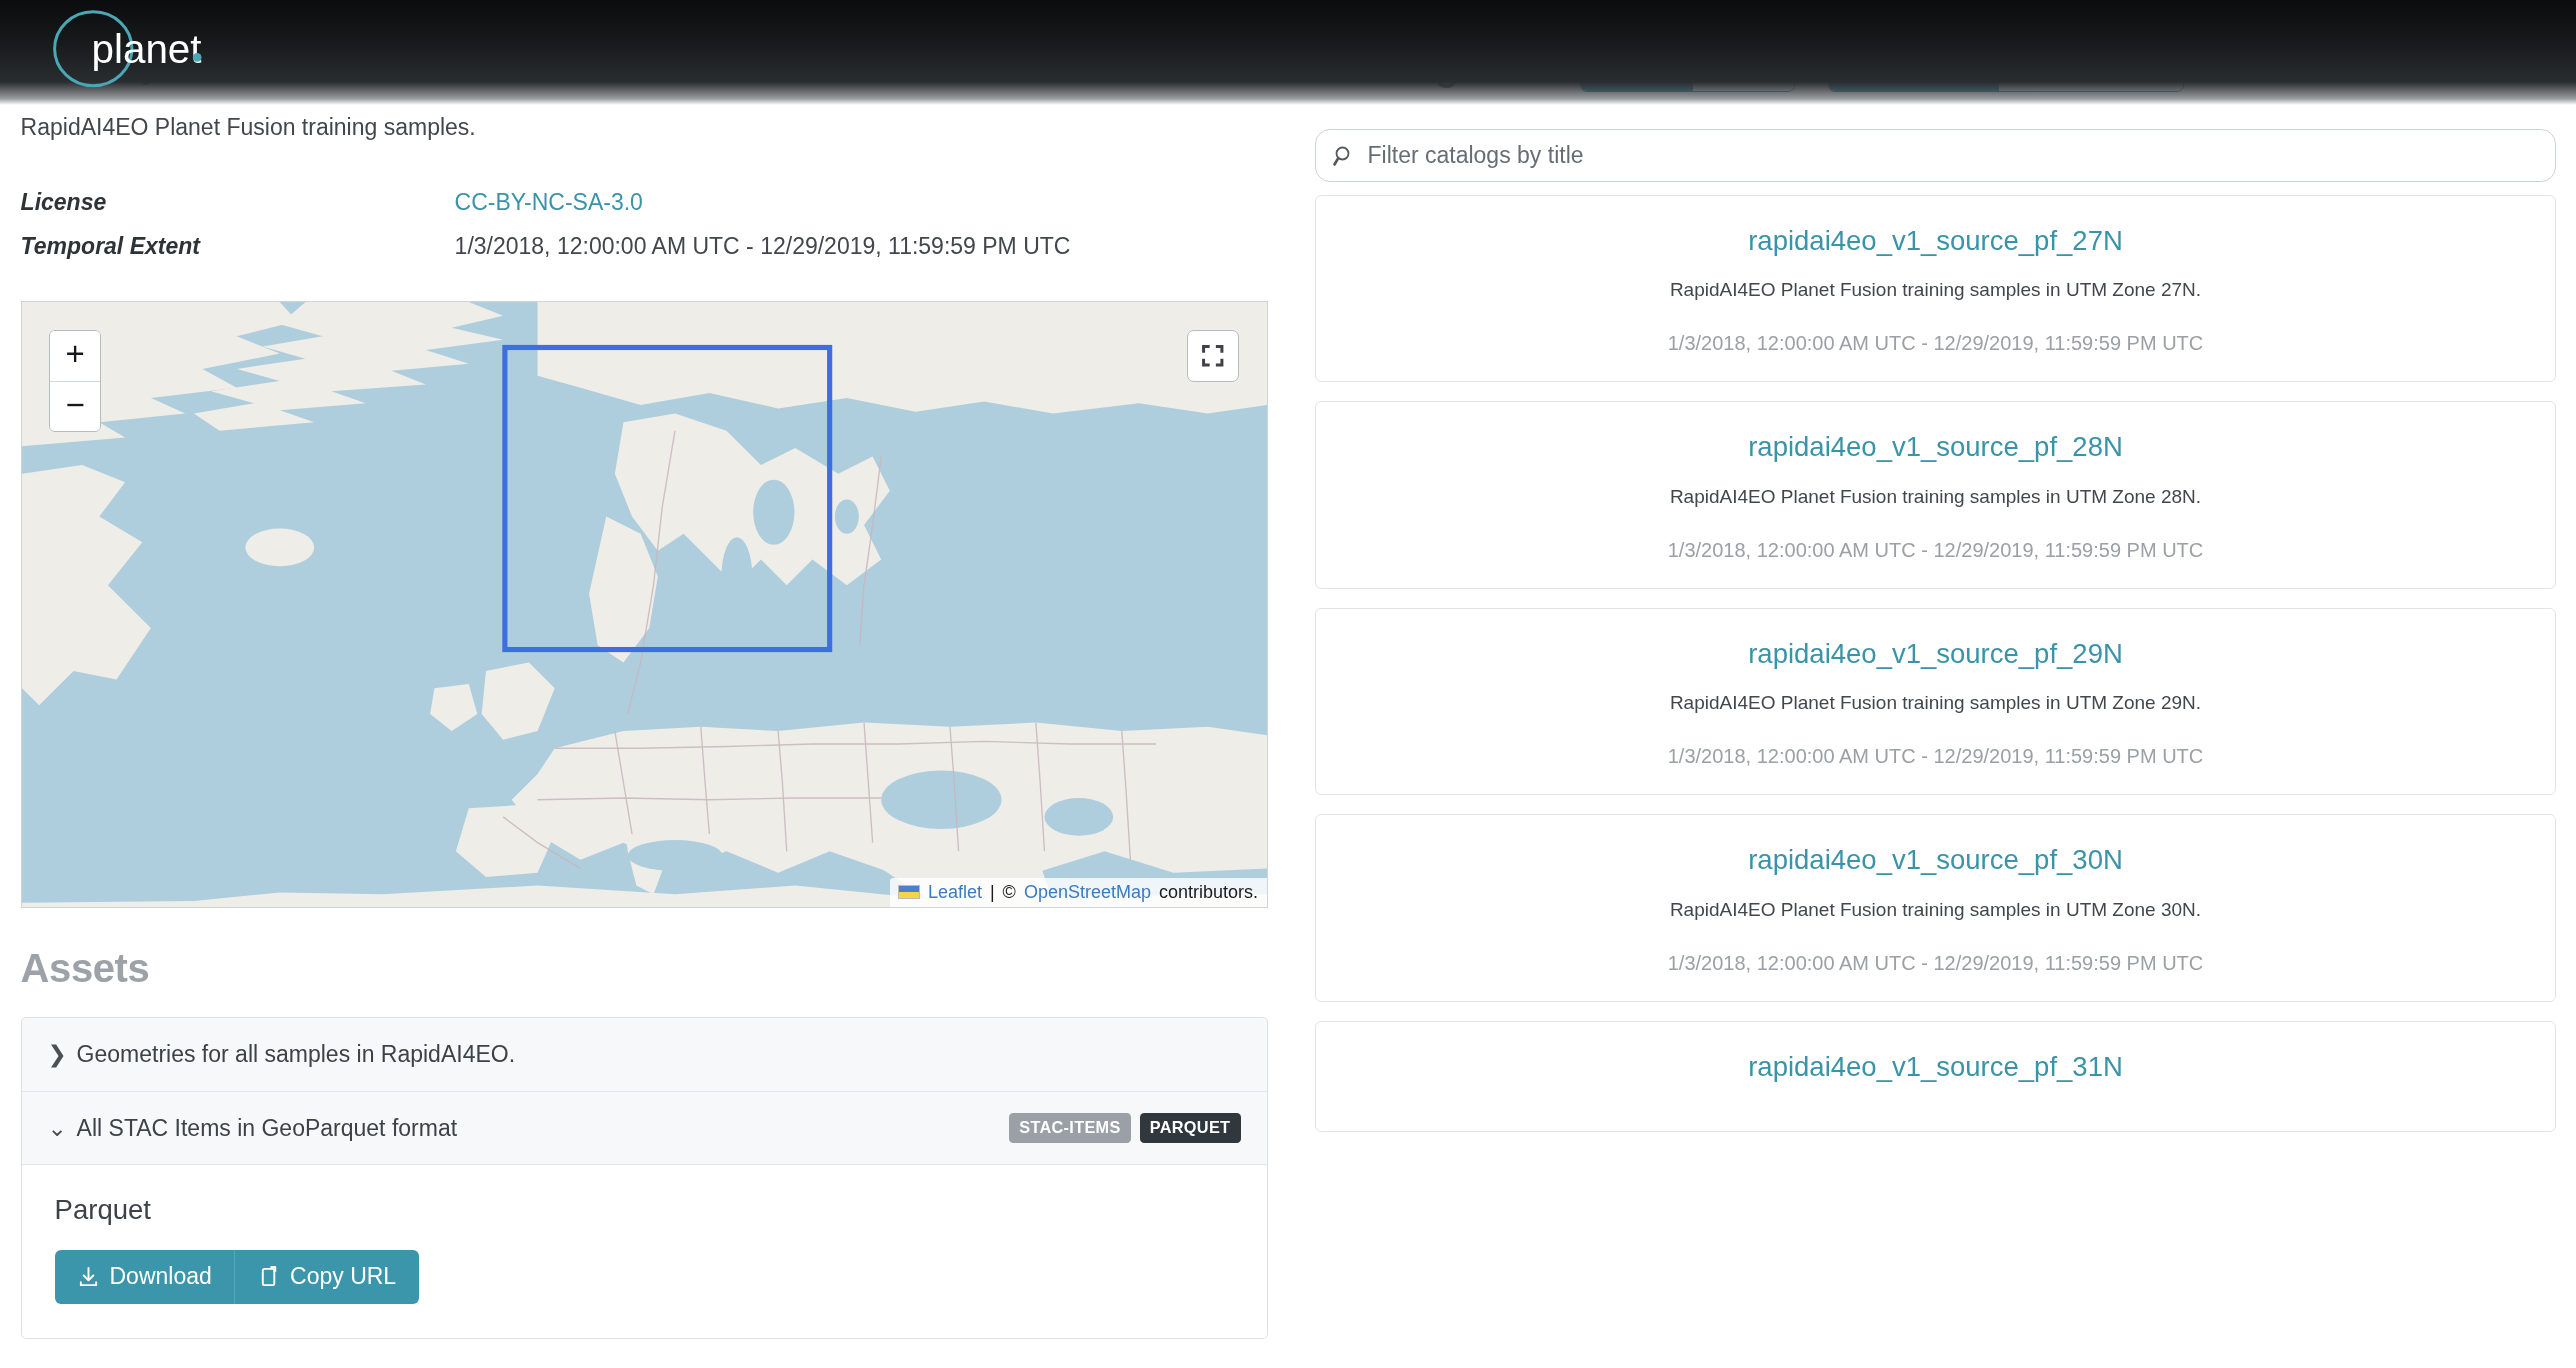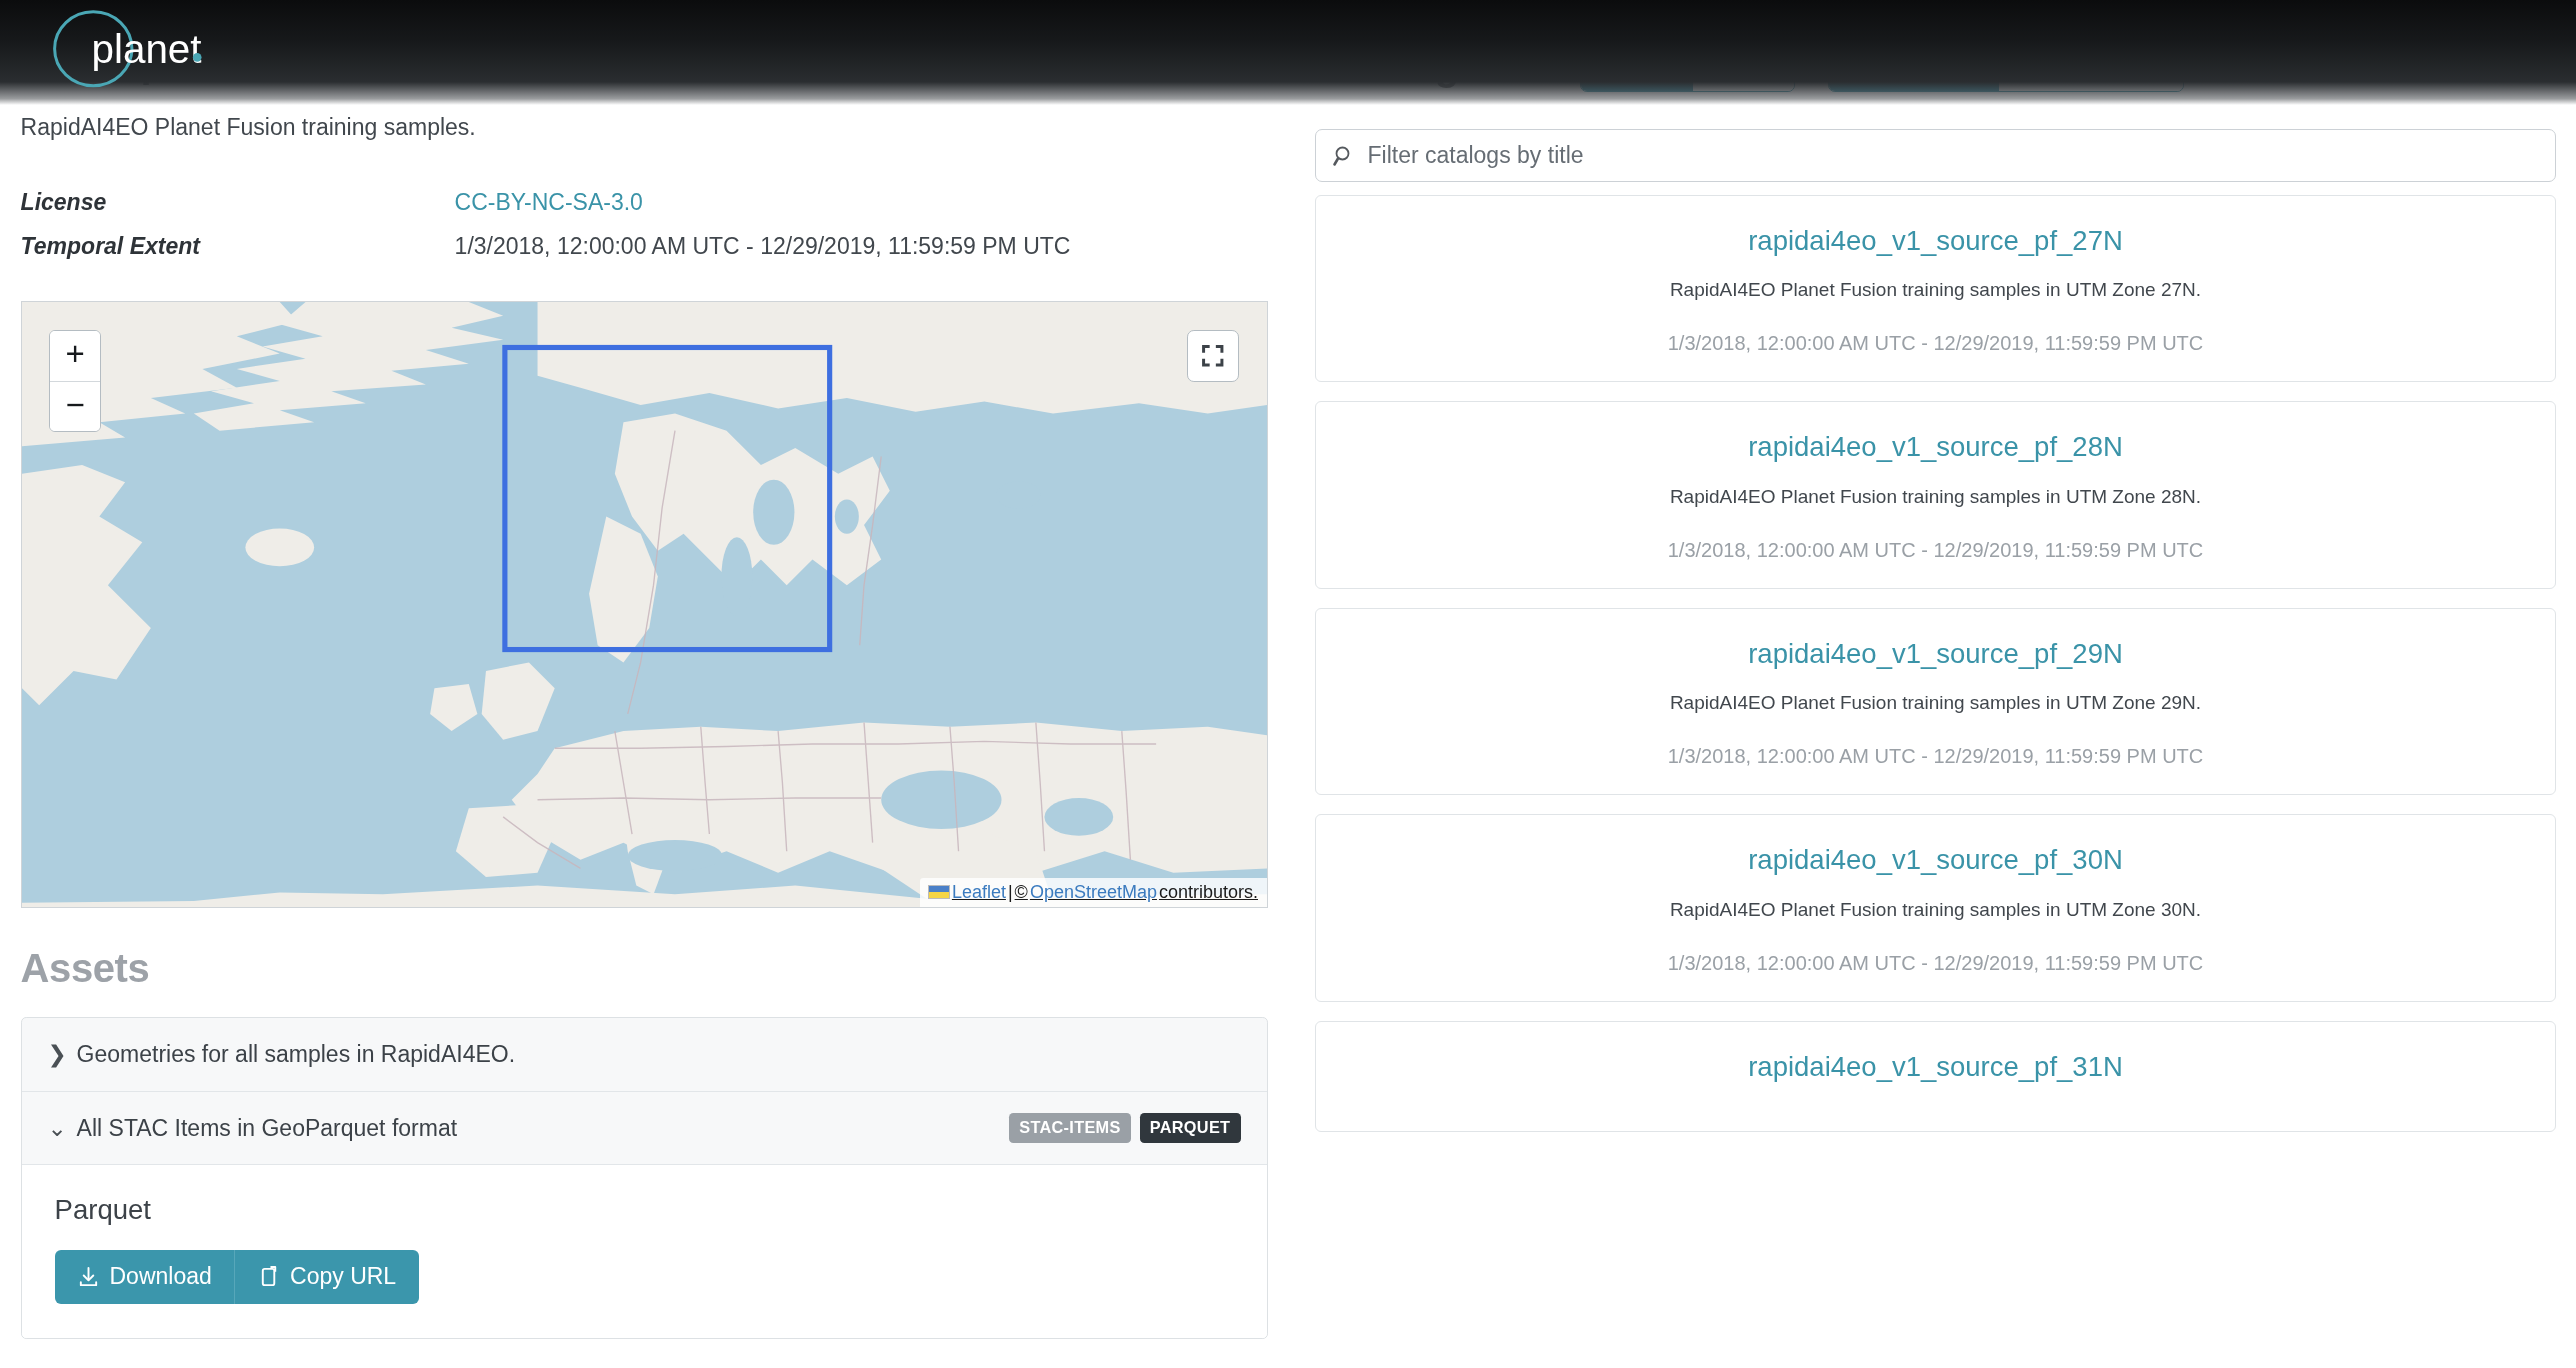--- a/index.html
+++ b/index.html
@@ -68,23 +68,22 @@
     width: 52px; height: 52px; border: 1.7px solid #b4bcc2; border-radius: 6.9px;
     background: #fff; z-index: 5; display:flex; align-items:center; justify-content:center;
     cursor:pointer;
   }
 
   .attrib {
     position: absolute; right: 0; bottom: 0; z-index: 5;
     background: rgba(255,255,255,0.8);
     font-size: 18px; color: #1b1b1b;
     padding: 3.4px 8.6px 4.3px 8.6px;
-    display: flex; align-items: center; gap: 2px;
+    display: flex; align-items: center; gap: 8px;
     border-top-left-radius: 3.4px;
-    text-decoration: underline;
   }
   .attrib a { color: #3b7bbf; text-decoration: none; }
   .flag { width: 21.5px; height: 13.8px; display:inline-block; position:relative; border:0.9px solid #bbb;}
   .flag i { position:absolute; left:0; width:100%; height:50%; display:block; }
   .flag i.b { top:0; background:#4a80c8; }
   .flag i.y { bottom:0; background:#f5d546; }
 
   
   h2.assets-title { position:absolute; left:20.6px; top:946px; color:#9da2a8; }
 
@@ -147,21 +146,21 @@
     font-size: 22.4px; padding: 11.2px 17px 12px; cursor: pointer;
     background: #ffffff; color: #2f7d8f; border: none;
     font-family: "Liberation Sans", sans-serif;
   }
   .tg-btn.active { background: #4ba2b6; color: #ffffff; }
 
   
   .filter-box {
     position: absolute; left: 1315px; top: 129px;
     width: 1241px; height: 53px;
-    border: 0.9px solid #ccd1d6; border-radius: 7px;
+    border: 0.9px solid #ccd1d6; border-radius: 15px;
     background: #fff; display: flex; align-items: center; gap: 12px;
     padding: 0 15.5px;
   }
   .filter-input {
     flex: 1; border: none; outline: none; font-size: 23px; color: #3c4248;
     background: transparent; font-family: "Liberation Sans", sans-serif;
   }
   .filter-input::placeholder { color: #666d74; }
 
   .cards { position: absolute; left: 1315px; top: 195px; width: 1241px; }

